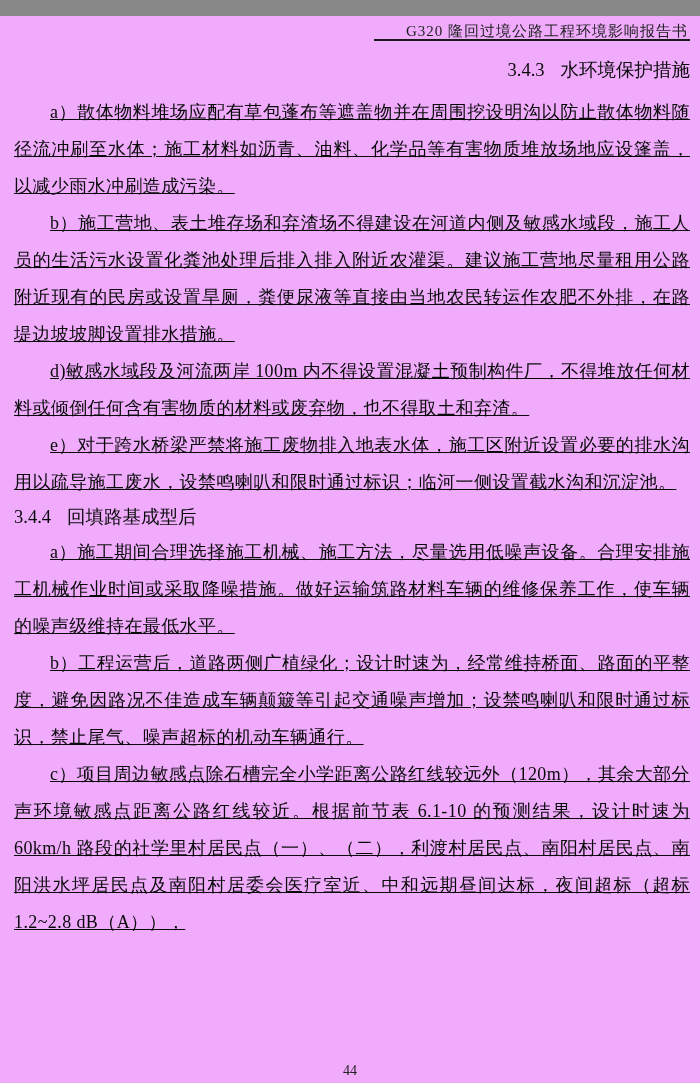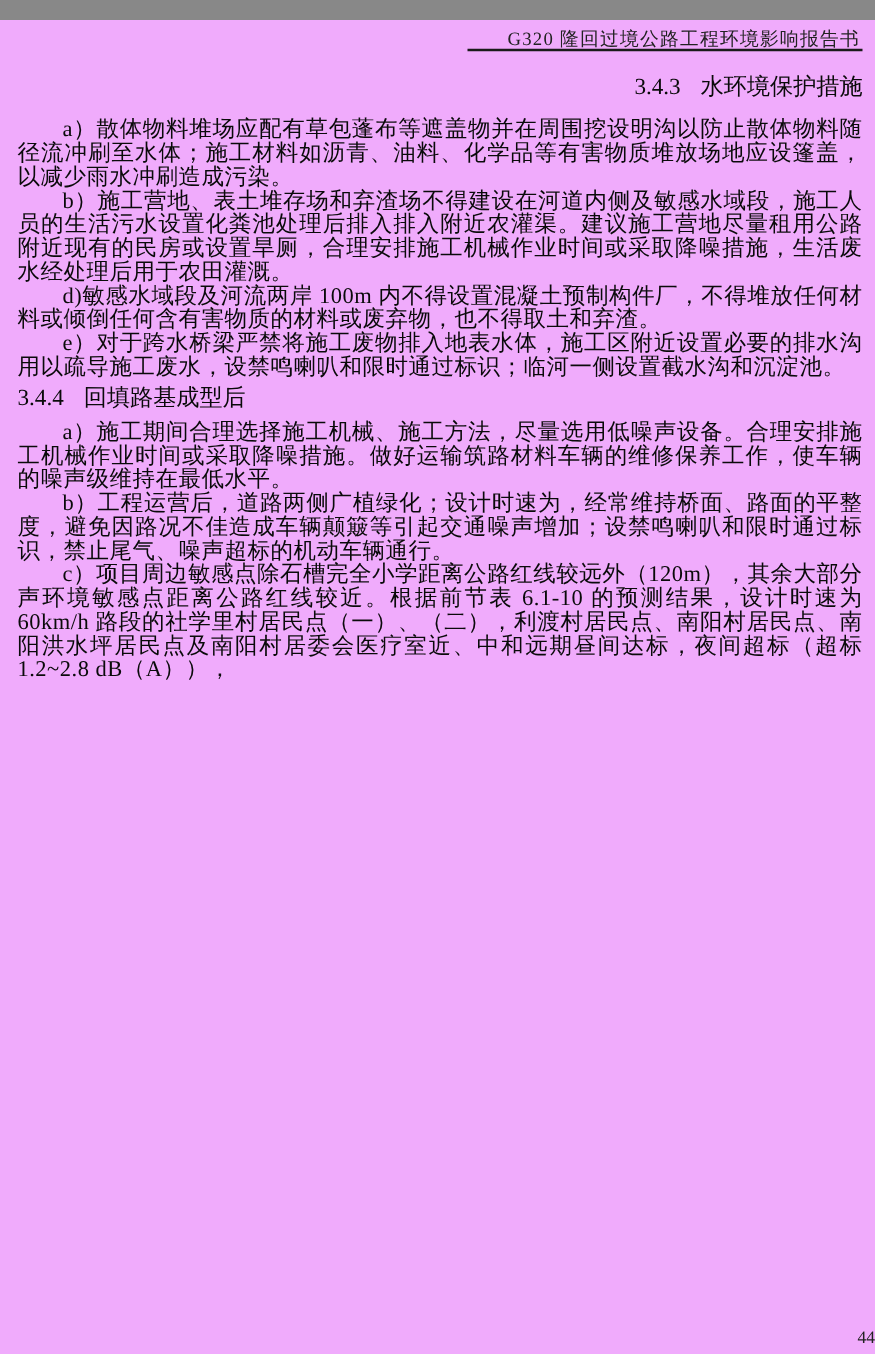--- a/index.html
+++ b/index.html
@@ -41,53 +41,54 @@
   .section-heading {
     font-size: 18.5px;
     line-height: 33px;
     white-space: nowrap;
     color: #0a0a0a;
   }
   .section-heading .num { margin-right: 16px; }
   .first-heading { margin-bottom: 7px; text-align: right; }
   .para {
     font-size: 18px;
-    line-height: 19px;
+    line-height: 37px;
     text-align: justify;
     text-justify: inter-ideograph;
     text-indent: 2em;
     letter-spacing: 0.4px;
     color: #0a0a0a;
+    text-decoration: underline;
   }
   .page-number {
     position: absolute;
     bottom: 20px;
     left: 0;
     width: 100%;
-    text-align: right;
+    text-align: center;
     font-size: 14px;
     color: #222;
   }
 </style>
 </head>
 <body>
 
 <div class="page">
 
   <div class="running-header">G320 隆回过境公路工程环境影响报告书</div>
   <div class="header-rule"></div>
 
   <div class="content">
 
     <div class="section-heading first-heading">
       <span class="num">3.4.3</span><span>水环境保护措施</span>
     </div>
 
     <p class="para">a）散体物料堆场应配有草包蓬布等遮盖物并在周围挖设明沟以防止散体物料随径流冲刷至水体；施工材料如沥青、油料、化学品等有害物质堆放场地应设篷盖，以减少雨水冲刷造成污染。</p>
-    <p class="para">b）施工营地、表土堆存场和弃渣场不得建设在河道内侧及敏感水域段，施工人员的生活污水设置化粪池处理后排入排入附近农灌渠。建议施工营地尽量租用公路附近现有的民房或设置旱厕，合理安排施工机械作业时间或采取降噪措施，生活废水经处理后用于农田灌溉。</p>
+    <p class="para">b）施工营地、表土堆存场和弃渣场不得建设在河道内侧及敏感水域段，施工人员的生活污水设置化粪池处理后排入排入附近农灌渠。建议施工营地尽量租用公路附近现有的民房或设置旱厕，粪便尿液等直接由当地农民转运作农肥不外排，在路堤边坡坡脚设置排水措施。</p>
     <p class="para">d)敏感水域段及河流两岸 100m 内不得设置混凝土预制构件厂，不得堆放任何材料或倾倒任何含有害物质的材料或废弃物，也不得取土和弃渣。</p>
     <p class="para">e）对于跨水桥梁严禁将施工废物排入地表水体，施工区附近设置必要的排水沟用以疏导施工废水，设禁鸣喇叭和限时通过标识；临河一侧设置截水沟和沉淀池。</p>
 
     <div class="section-heading">
       <span class="num">3.4.4</span><span>回填路基成型后</span>
     </div>
 
     <p class="para">a）施工期间合理选择施工机械、施工方法，尽量选用低噪声设备。合理安排施工机械作业时间或采取降噪措施。做好运输筑路材料车辆的维修保养工作，使车辆的噪声级维持在最低水平。</p>
     <p class="para">b）工程运营后，道路两侧广植绿化；设计时速为，经常维持桥面、路面的平整度，避免因路况不佳造成车辆颠簸等引起交通噪声增加；设禁鸣喇叭和限时通过标识，禁止尾气、噪声超标的机动车辆通行。</p>
     <p class="para">c）项目周边敏感点除石槽完全小学距离公路红线较远外（120m），其余大部分声环境敏感点距离公路红线较近。根据前节表 6.1-10 的预测结果，设计时速为 60km/h 路段的社学里村居民点（一）、（二），利渡村居民点、南阳村居民点、南阳洪水坪居民点及南阳村居委会医疗室近、中和远期昼间达标，夜间超标（超标 1.2~2.8 dB（A）），</p>

